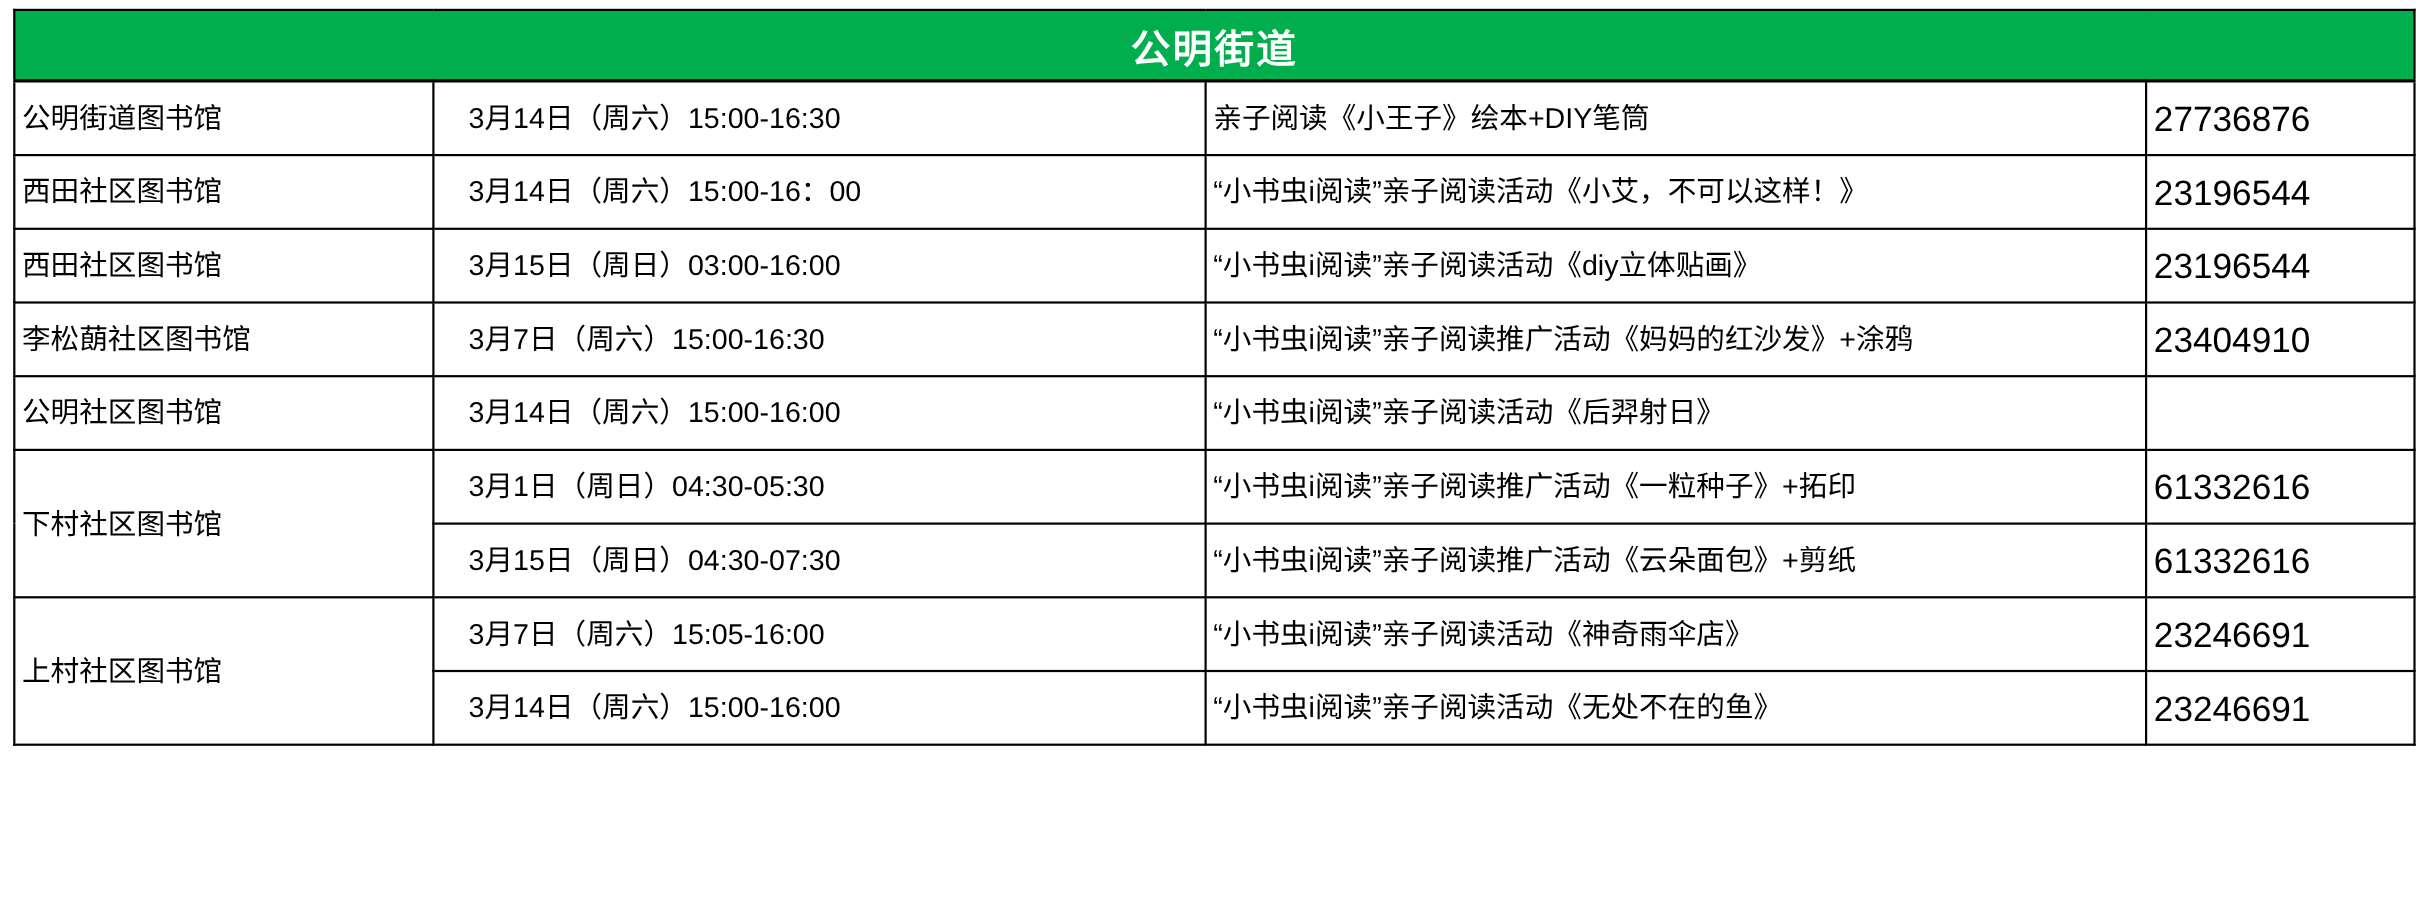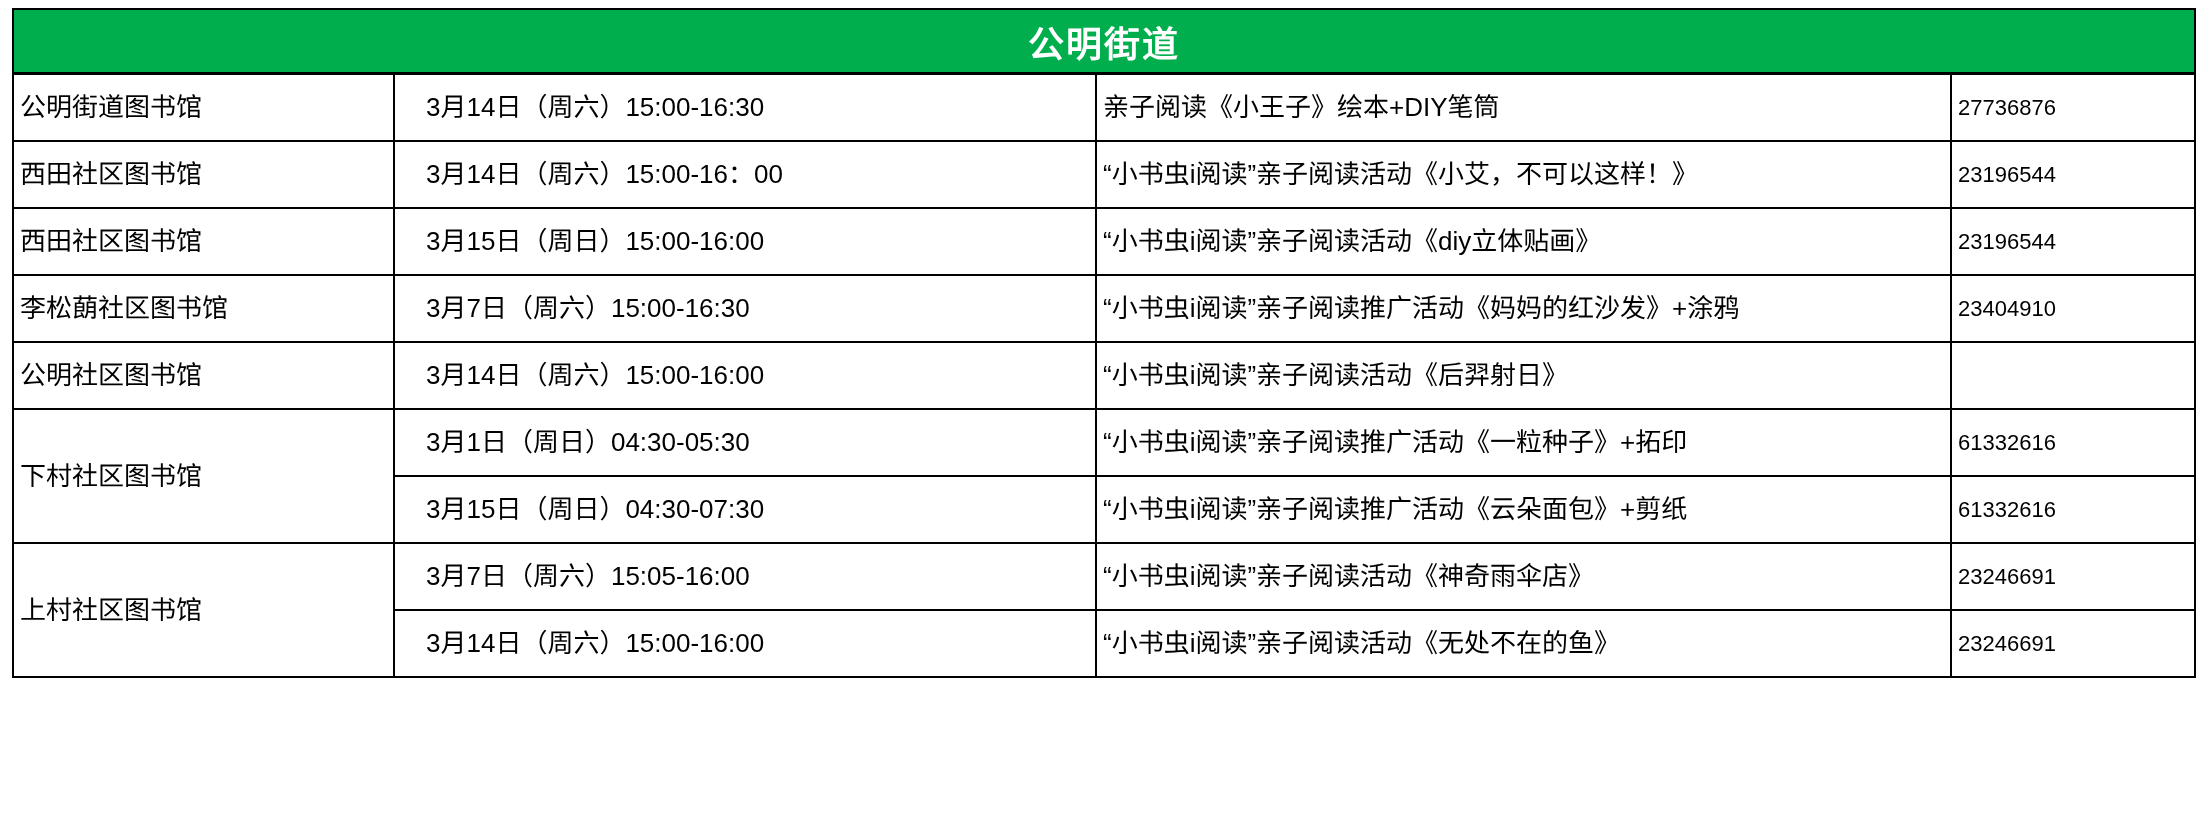--- a/index.html
+++ b/index.html
@@ -55,21 +55,21 @@
     font-size: 26px;
     line-height: 1.25;
     height: 57px;
     white-space: nowrap;
     overflow: hidden;
   }
 
   td.venue-cell   { font-size: 26px; }
   td.datetime-cell{ font-size: 26px; letter-spacing: 0px; padding-left: 31px; }
   td.activity-cell{ font-size: 26px; margin-left: 40px; }
-  td.phone-cell   { font-size: 22px; }
+  td.phone-cell   { font-size: 32px; }
 </style>
 </head>
 <body>
 
 <div class="schedule-wrap">
   <table class="schedule">
     <colgroup>
       <col class="c-venue">
       <col class="c-datetime">
       <col class="c-activity">
@@ -88,21 +88,21 @@
           <td class="cell phone-cell">27736876</td>
         </tr>
         <tr>
           <td class="cell venue-cell">西田社区图书馆</td>
           <td class="cell datetime-cell">3月14日（周六）15:00-16：00</td>
           <td class="cell activity-cell">“小书虫i阅读”亲子阅读活动《小艾，不可以这样！》</td>
           <td class="cell phone-cell">23196544</td>
         </tr>
         <tr>
           <td class="cell venue-cell">西田社区图书馆</td>
-          <td class="cell datetime-cell">3月15日（周日）15:00-16:00</td>
+          <td class="cell datetime-cell">3月15日（周日）03:00-16:00</td>
           <td class="cell activity-cell">“小书虫i阅读”亲子阅读活动《diy立体贴画》</td>
           <td class="cell phone-cell">23196544</td>
         </tr>
         <tr>
           <td class="cell venue-cell">李松蓢社区图书馆</td>
           <td class="cell datetime-cell">3月7日（周六）15:00-16:30</td>
           <td class="cell activity-cell">“小书虫i阅读”亲子阅读推广活动《妈妈的红沙发》+涂鸦</td>
           <td class="cell phone-cell">23404910</td>
         </tr>
         <tr>

